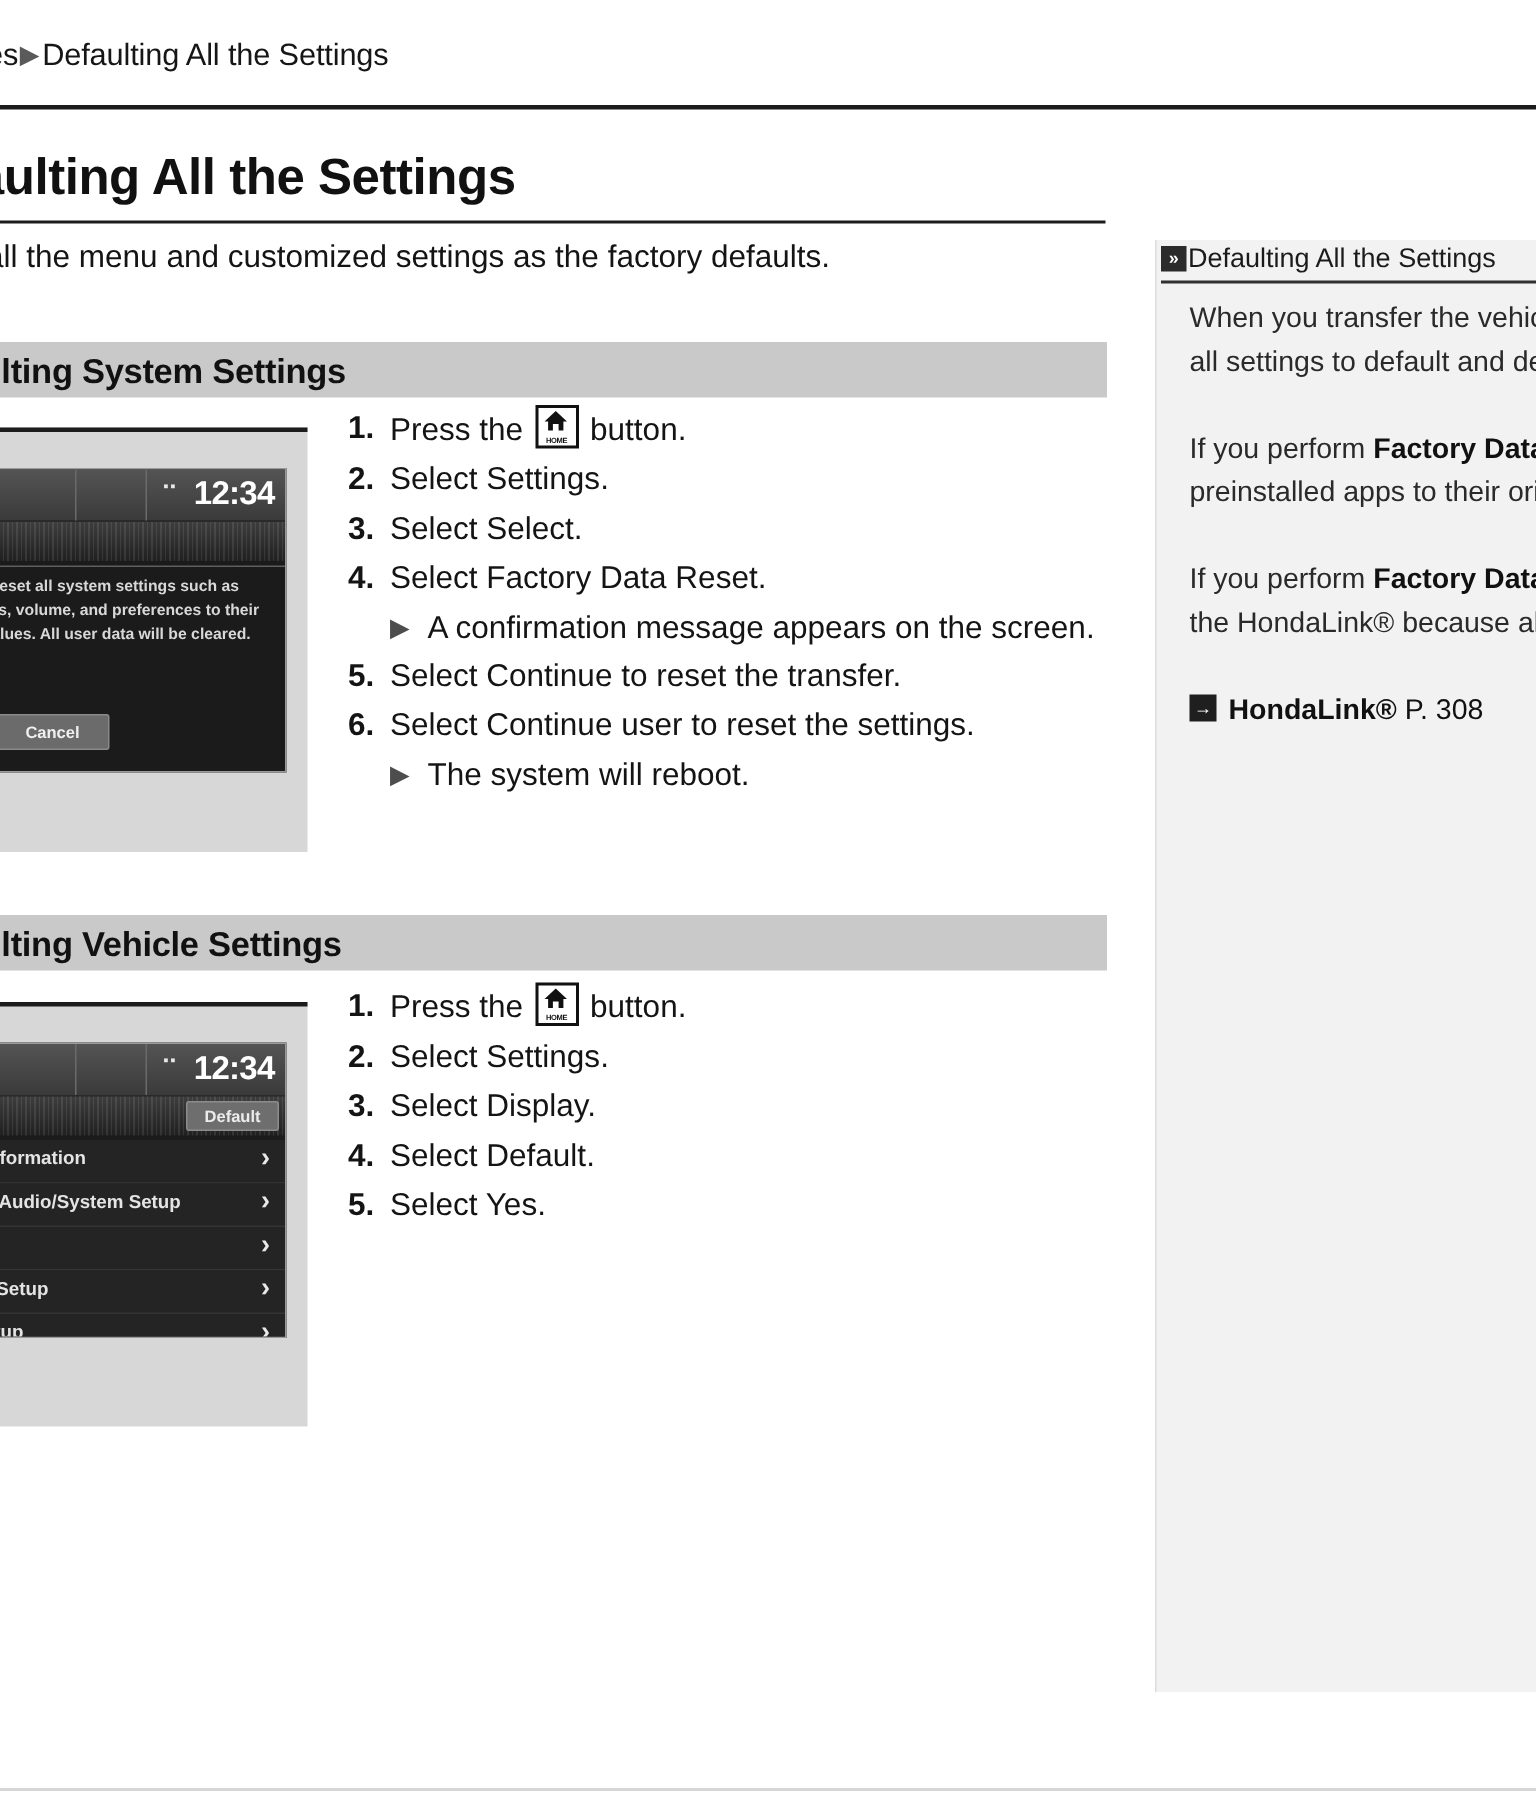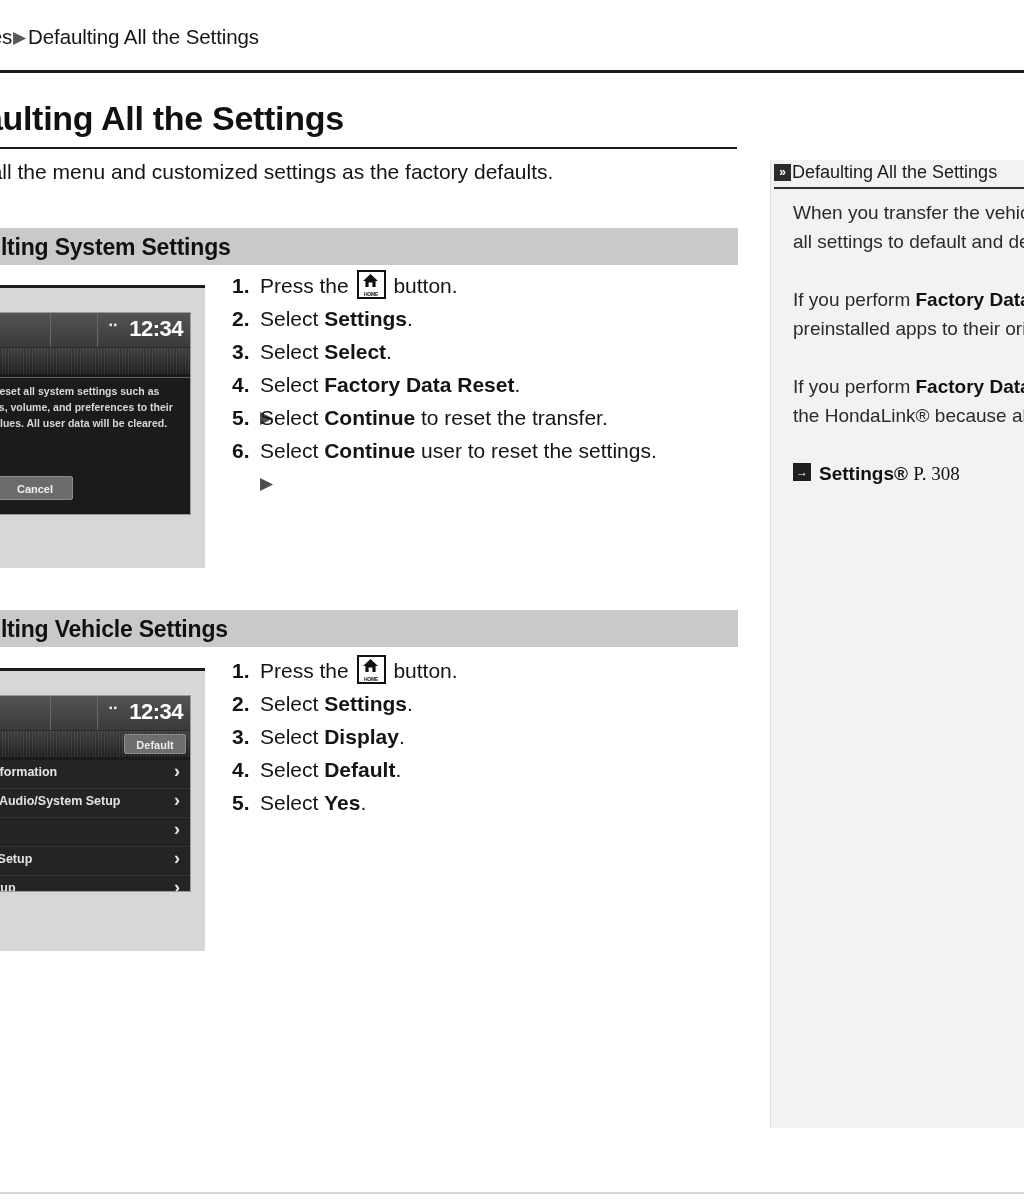--- a/index.html
+++ b/index.html
@@ -278,21 +278,21 @@
     margin-bottom: 1px;
     line-height: 32px;
     white-space: nowrap;
   }
   .step .num {
     position: absolute;
     left: 0;
     top: 0;
     font-weight: bold;
   }
-  .step b { font-weight: bold; }
+  .step b { font-weight: normal; }
 
   .substep {
     position: relative;
     padding-left: 53px;
     line-height: 32px;
     max-width: 500px;
   }
   .substep .tri {
     position: absolute;
     left: 28px;
@@ -397,21 +397,21 @@
     top: 4px;
     width: 18px;
     height: 18px;
     background: #1f1f1f;
     color: #fff;
     font-size: 12px;
     font-weight: bold;
     text-align: center;
     line-height: 18px;
   }
-  .note-ref .pg { font-weight: normal; font-family: Liberation Serif, serif; }
+  .note-ref .pg { font-weight: normal; }
 
   
   .bottom-rule {
     position: absolute;
     left: 0;
     top: 1192px;
     width: 1284px;
     height: 2px;
     background: #d6d6d6;
   }
@@ -462,30 +462,30 @@
     <div class="step">
       <span class="num">2.</span><span>Select </span><b>Settings</b><span>.</span>
     </div>
     <div class="step">
       <span class="num">3.</span><span>Select </span><b>Select</b><span>.</span>
     </div>
     <div class="step">
       <span class="num">4.</span><span>Select </span><b>Factory Data Reset</b><span>.</span>
     </div>
     <div class="substep">
-      <span class="tri">▶</span>
+      <span class="tri">▶</span><span>A confirmation message appears on the screen.</span>
     </div>
     <div class="step">
       <span class="num">5.</span><span>Select </span><b>Continue</b><span> to reset the transfer.</span>
     </div>
     <div class="step">
       <span class="num">6.</span><span>Select </span><b>Continue</b><span> user to reset the settings.</span>
     </div>
     <div class="substep">
-      <span class="tri">▶</span>
+      <span class="tri">▶</span><span>The system will reboot.</span>
     </div>
   </div>
 
   <div class="section-band" id="band-vehicle">
     <span class="band-label">Defaulting Vehicle Settings</span>
   </div>
 
   <div class="figure" id="fig-vehicle">
     <div class="navscreen">
       <div class="nav-statusbar">
@@ -553,19 +553,19 @@
       </p>
       <p>
         <span>If you perform </span><b>Factory Data Reset</b><br>
         <span>preinstalled apps to their original state.</span>
       </p>
       <p>
         <span>If you perform </span><b>Factory Data Reset</b><br>
         <span>the HondaLink® because all account data is deleted.</span>
       </p>
       <div class="note-ref">
-        <span class="refbox">→</span><span>Settings®</span> <span class="pg">P. 308</span>
+        <span class="refbox">→</span><span>HondaLink®</span> <span class="pg">P. 308</span>
       </div>
     </div>
   </div>
 
   <div class="bottom-rule"></div>
 </div>
 
 </body></html>

